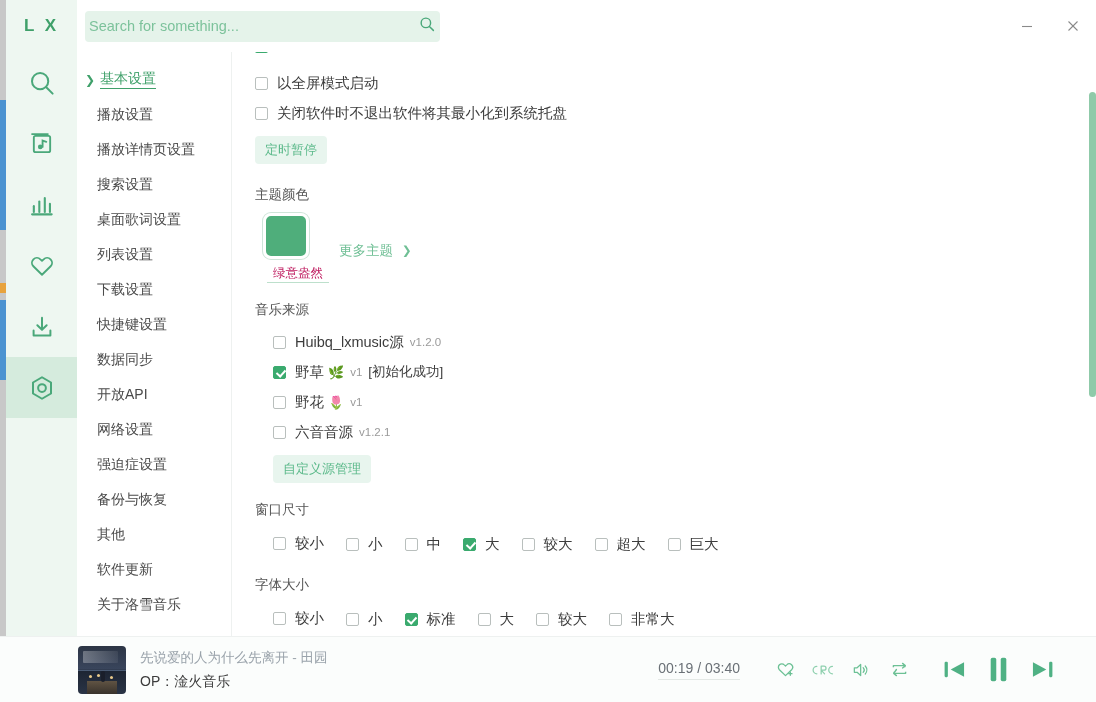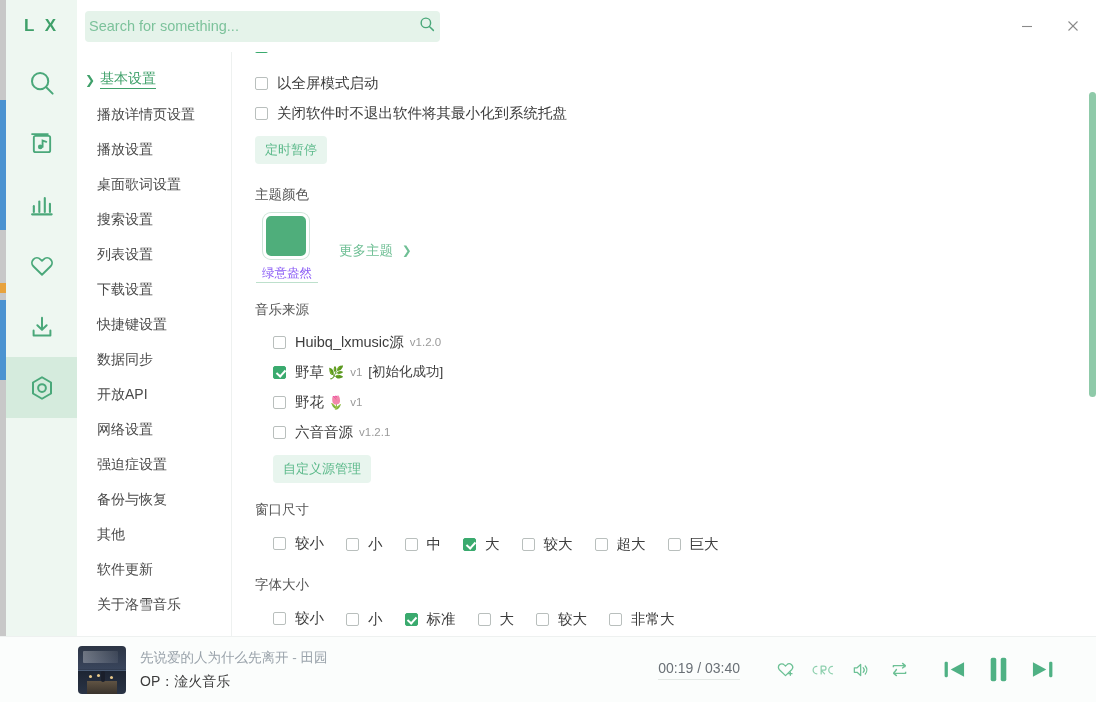--- a/index.html
+++ b/index.html
@@ -124,22 +124,22 @@
 
   .theme-row { display:flex; align-items:flex-start; }
   .swatch-wrap { width:68px; cursor:pointer; }
   .swatch {
     width:46px; height:46px; border-radius:8px;
     background:#4fae7b; border:3px solid #ffffff;
     box-shadow:0 0 0 1px #cfe5d9;
     margin-left:8px;
   }
   .swatch-name {
-    margin-top:6px; font-size:12.5px; color:#8b5cf6; text-align:center;
-    border-bottom:1px solid #bde0cc; width:62px; margin-left:1px;
+    margin-top:6px; font-size:12.5px; color:#be185d; text-align:center;
+    border-bottom:1px solid #bde0cc; width:62px; margin-left:12px;
   }
   .more-theme {
     margin-left:16px; margin-top:28px; font-size:13.5px; color:#6fbf95;
     display:flex; align-items:center; cursor:pointer;font-family:Liberation Mono, monospace;
   }
   .more-theme .arr { margin-left:9px; font-size:16px; }
 
   .opt-row { display:flex; align-items:center; flex-wrap:wrap; }
   .opt-row .chk-row { margin-right:22px; }
 
@@ -289,30 +289,30 @@
       </div>
     </div>
   </div>
 
   <div class="navpanel">
     <div class="nav-item active">
       <span class="chev">❯</span>
       <span class="lbl">基本设置</span>
     </div>
     <div class="nav-item">
+        <span>播放设置</span>
+      </div>
+    <div class="nav-item">
         <span>播放详情页设置</span>
       </div>
     <div class="nav-item">
-        <span>播放设置</span>
+        <span>搜索设置</span>
       </div>
     <div class="nav-item">
         <span>桌面歌词设置</span>
-      </div>
-    <div class="nav-item">
-        <span>搜索设置</span>
       </div>
     <div class="nav-item">
         <span>列表设置</span>
       </div>
     <div class="nav-item">
         <span>下载设置</span>
       </div>
     <div class="nav-item">
         <span>快捷键设置</span>
       </div>

